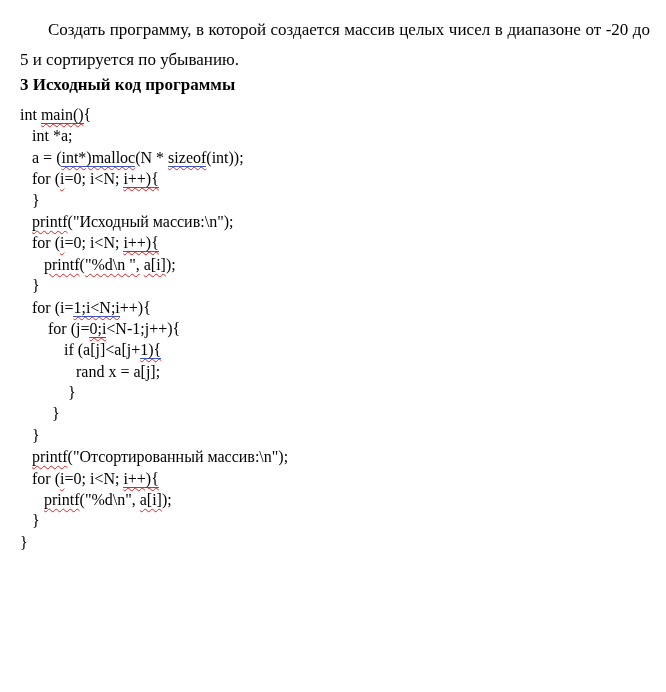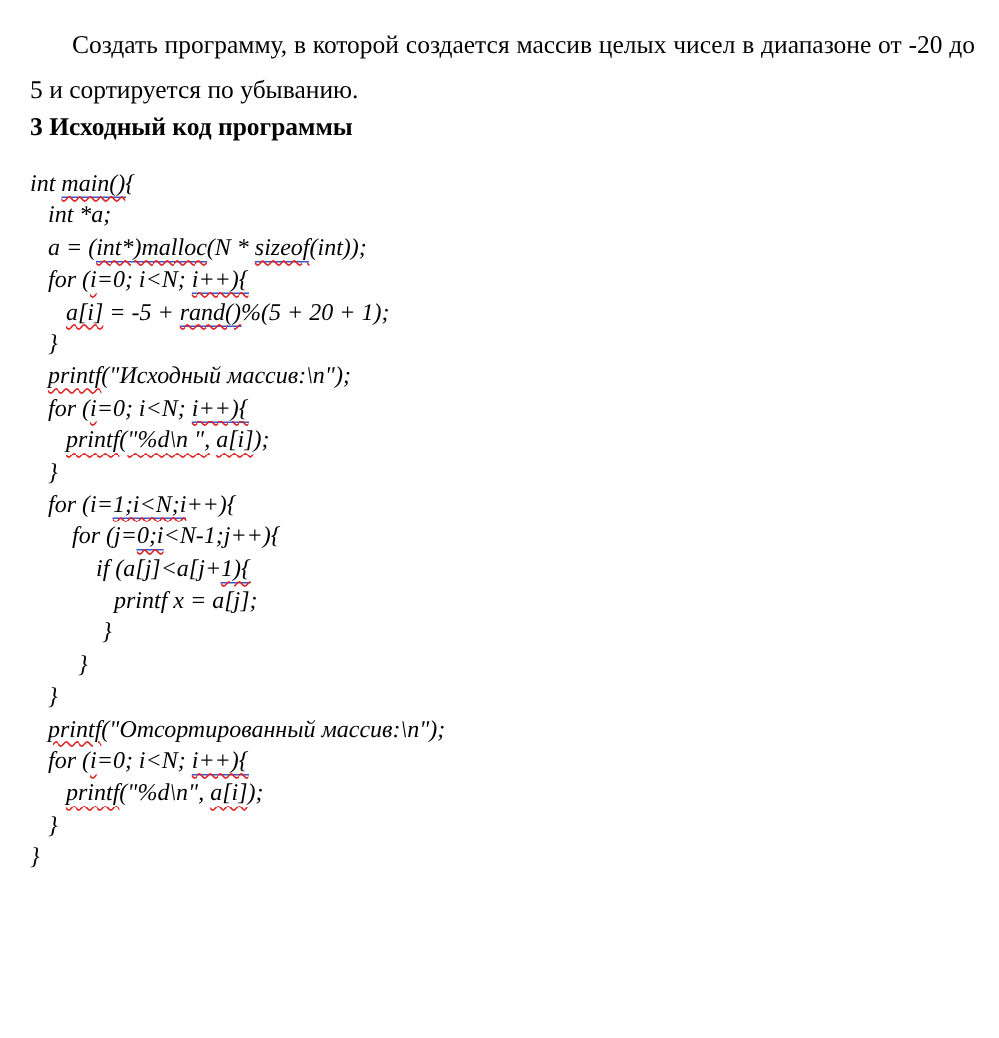--- a/index.html
+++ b/index.html
@@ -22,23 +22,22 @@
   .heading.second { }
   .para {
     font-size: 17px;
     line-height: 30px;
     text-indent: 28px;
     text-align: justify;
     margin: 7px 0 0 0;
     width: 630px;
   }
   .code-block {
-    margin-top: 17px;
+    margin-top: 9px;
     font-size: 16px;
-    font-style: italic;
   }
   .code-line {
     white-space: pre;
     line-height: 21.4px;
     height: 21.4px;
     font-family: "Liberation Serif", serif;
   }
   .seg { text-decoration: none; }
   .sq {
     text-decoration-line: underline;
@@ -58,30 +57,29 @@
 
   <p class="para">Создать программу, в которой создается массив целых чисел в диапазоне от -20 до 5 и сортируется по убыванию.</p>
 
   <div class="heading second">3 Исходный код программы</div>
 
   <div class="code-block">
       <div class="code-line"><span class="seg">int </span><span class="seg ul sq">main()</span><span class="seg">{</span></div>
       <div class="code-line"><span class="seg">   int *a;</span></div>
       <div class="code-line"><span class="seg">   a = (</span><span class="seg ul sq">int*)malloc</span><span class="seg">(N * </span><span class="seg ul sq">sizeof</span><span class="seg">(int));</span></div>
       <div class="code-line"><span class="seg">   for (</span><span class="seg sq">i</span><span class="seg">=0; i&lt;N; </span><span class="seg ul sq">i++){</span></div>
-      <div class="code-line"><span class="seg">      </span><span class="seg sq">a[i]</span><span class="seg"> = -5 + </span><span class="seg ul sq">rand()</span><span class="seg">%(5 + 20 + 1);</span></div>
       <div class="code-line"><span class="seg">   }</span></div>
       <div class="code-line"><span class="seg">   </span><span class="seg sq">printf</span><span class="seg">("Исходный массив:\n");</span></div>
       <div class="code-line"><span class="seg">   for (</span><span class="seg sq">i</span><span class="seg">=0; i&lt;N; </span><span class="seg ul sq">i++){</span></div>
       <div class="code-line"><span class="seg">      </span><span class="seg sq">printf</span><span class="seg">(</span><span class="seg sq">"%d\n ",</span><span class="seg"> </span><span class="seg sq">a[i]</span><span class="seg">);</span></div>
       <div class="code-line"><span class="seg">   }</span></div>
       <div class="code-line"><span class="seg">   for (i=</span><span class="seg ul sq">1;i&lt;N;i</span><span class="seg">++){</span></div>
       <div class="code-line"><span class="seg">       for (j=</span><span class="seg ul sq">0;i</span><span class="seg">&lt;N-1;j++){</span></div>
       <div class="code-line"><span class="seg">           if (a[j]&lt;a[j+</span><span class="seg ul sq">1){</span></div>
-      <div class="code-line"><span class="seg">              printf x = a[j];</span></div>
+      <div class="code-line"><span class="seg">              rand x = a[j];</span></div>
       <div class="code-line"><span class="seg">            }</span></div>
       <div class="code-line"><span class="seg">        }</span></div>
       <div class="code-line"><span class="seg">   }</span></div>
       <div class="code-line"><span class="seg">   </span><span class="seg sq">printf</span><span class="seg">("Отсортированный массив:\n");</span></div>
       <div class="code-line"><span class="seg">   for (</span><span class="seg sq">i</span><span class="seg">=0; i&lt;N; </span><span class="seg ul sq">i++){</span></div>
       <div class="code-line"><span class="seg">      </span><span class="seg sq">printf</span><span class="seg">("%d\n", </span><span class="seg sq">a[i]</span><span class="seg">);</span></div>
       <div class="code-line"><span class="seg">   }</span></div>
       <div class="code-line"><span class="seg">}</span></div>
     </div>
 </div>

